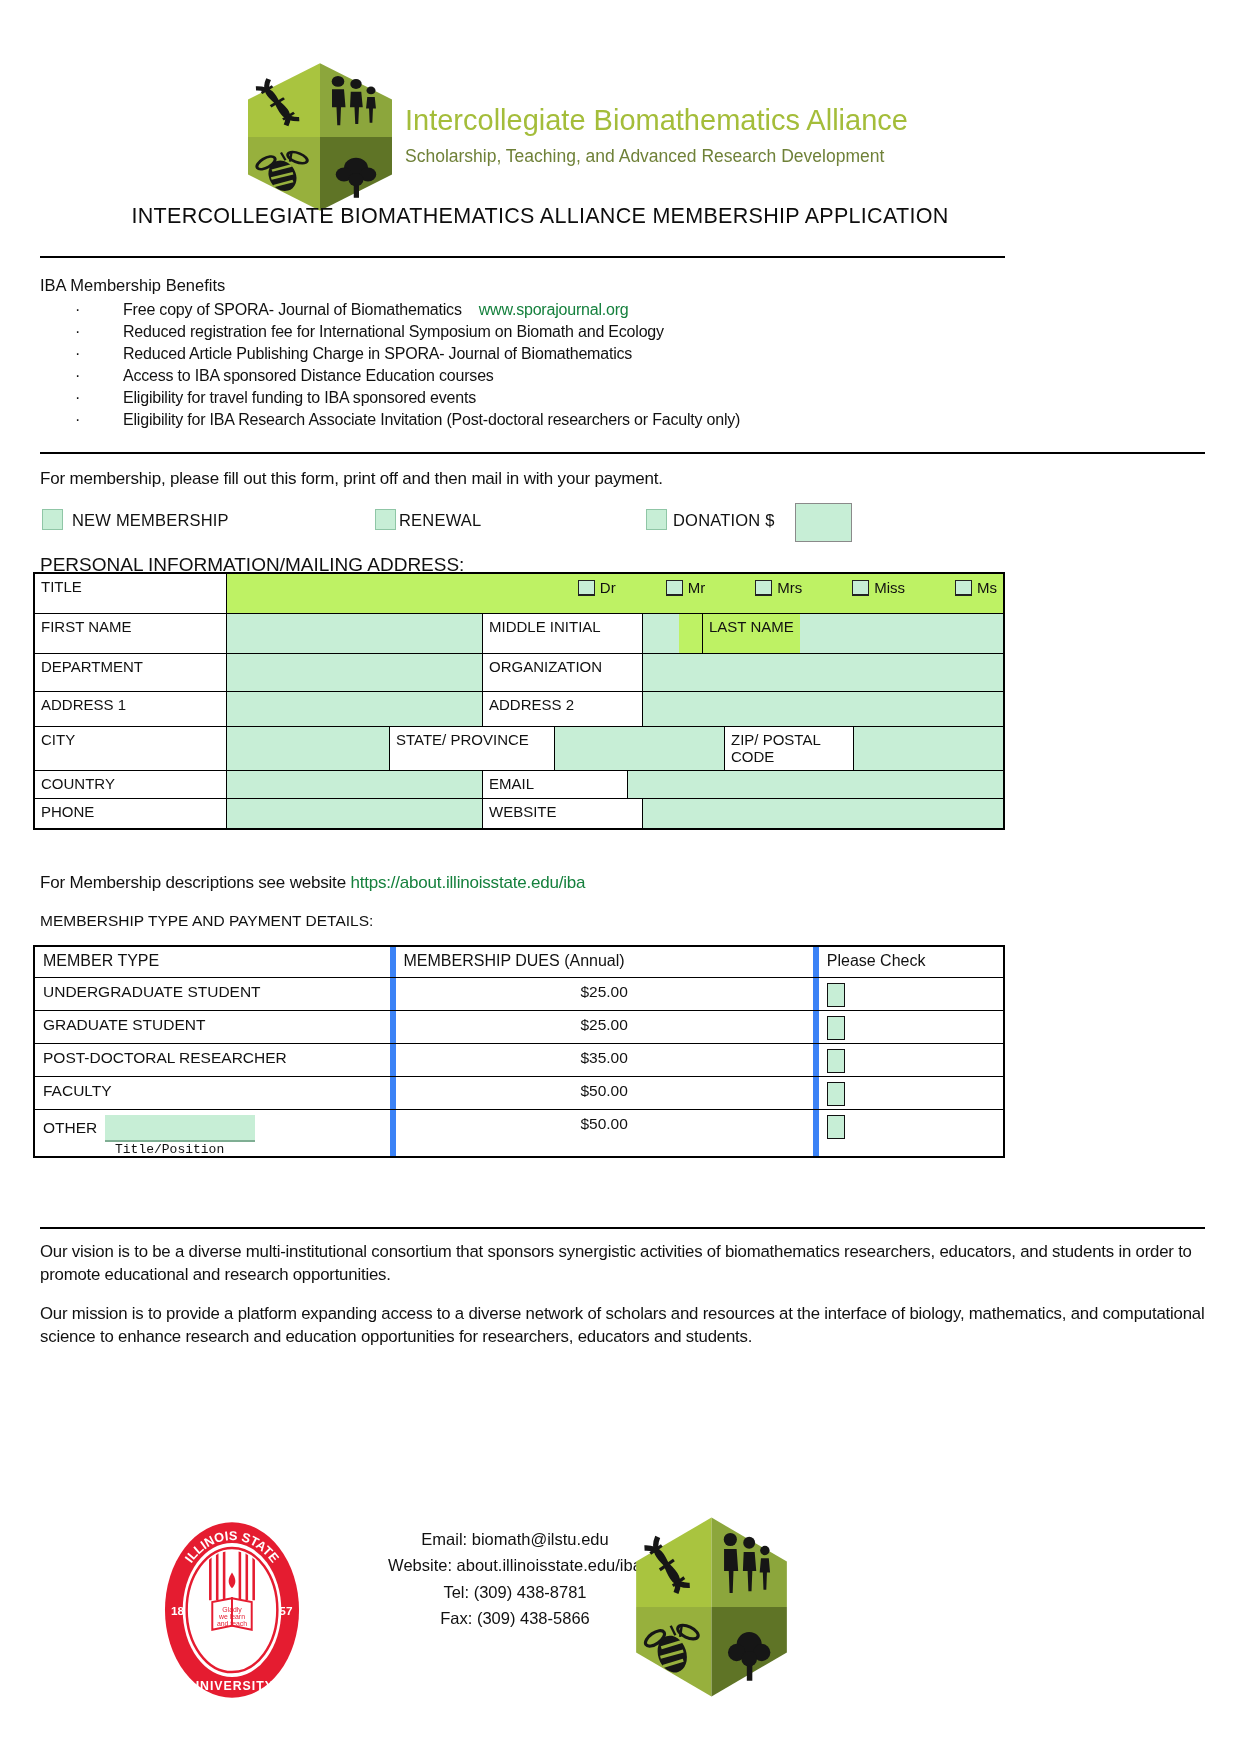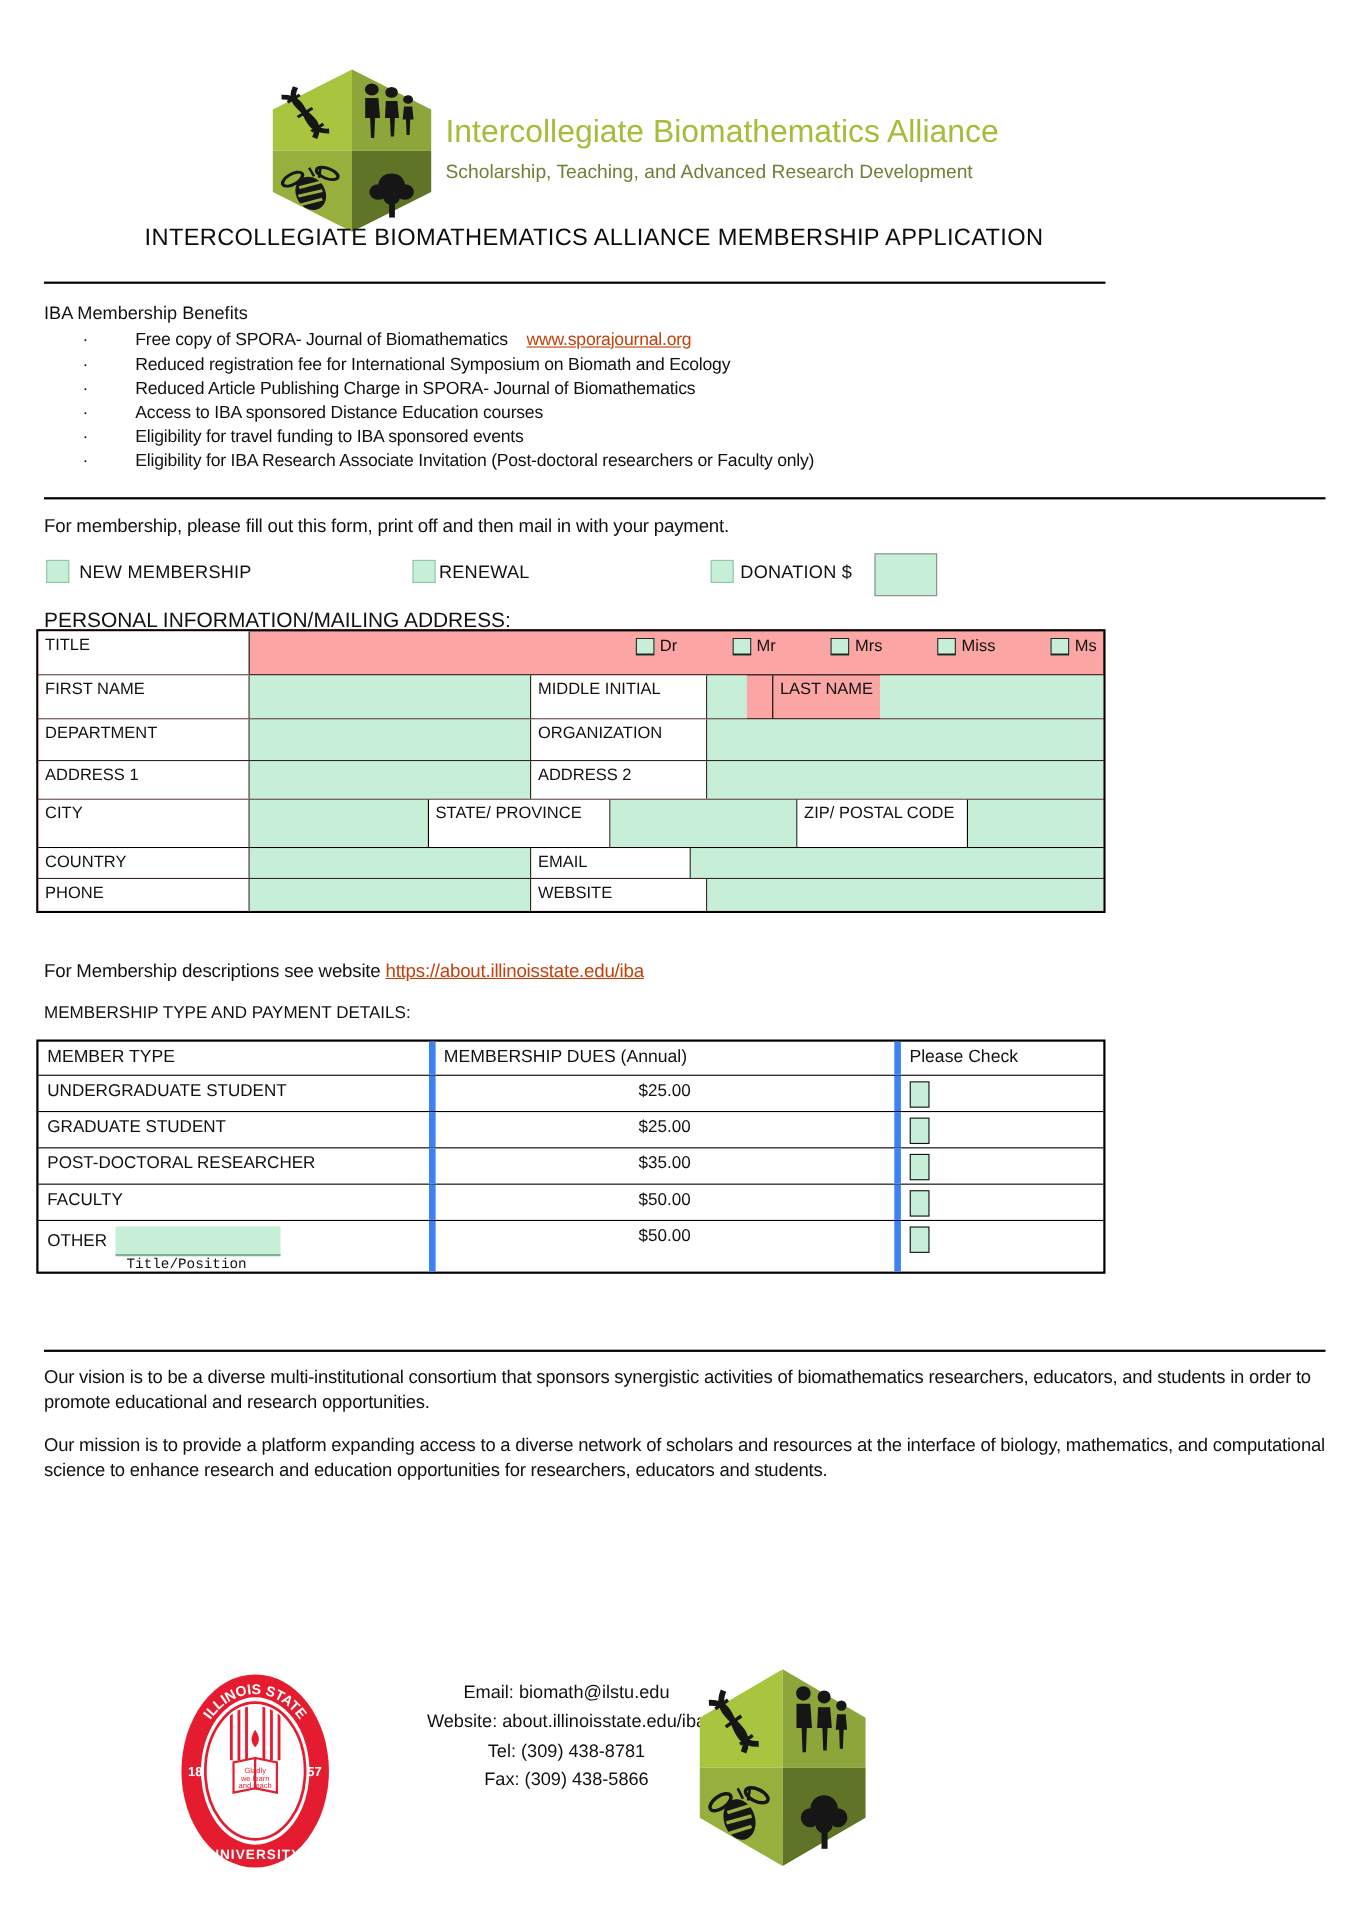--- a/index.html
+++ b/index.html
@@ -1,28 +1,28 @@
 <!DOCTYPE html>
 <html><head>
 <meta charset="utf-8">
 <style>
   html,body{margin:0;padding:0;background:#fff;}
   #page{position:relative;width:1240px;height:1753px;background:#fff;
         font-family:"Liberation Sans",sans-serif;color:#111;overflow:hidden;}
   .abs{position:absolute;}
   .hr{position:absolute;height:2px;background:#000;}
   .para{letter-spacing:-0.2px;line-height:1.34;}
-  a,.link{color:#c2410c;text-decoration:underline;cursor:pointer;}
+  a,.link{color:#15803d;cursor:pointer;}
   
   .cb-lg{width:21px;height:21px;background:#c7eed6;border:1px solid #8fc6a6;display:inline-block;box-sizing:border-box;}
   .cb-sm{width:17px;height:16px;background:#c7eed6;border:1px solid #222;border-bottom-width:2px;display:inline-block;box-sizing:border-box;}
   .cb-col{width:18px;height:24px;background:#c7eed6;border:1px solid #111;display:inline-block;box-sizing:border-box;}
   .mint{background:#c7eed6;}
   
-  .ptable{position:absolute;left:33px;top:572px;width:972px;border:2px solid #000;box-sizing:border-box;background:#fca5a5;}
+  .ptable{position:absolute;left:33px;top:572px;width:972px;border:2px solid #000;box-sizing:border-box;background:#bef264;}
   .prow{display:flex;border-bottom:1px solid #000;box-sizing:border-box;}
   .prow:last-child{border-bottom:none;}
   .pcell{border-right:1px solid #000;box-sizing:border-box;font-size:15px;padding:4px 6px;}
   .pcell.noline{border-right:none;}
   .pcell.fld{padding:0;}
   .lblw{background:#fff;}
   
   .mtable{position:absolute;left:33px;top:945px;width:972px;border:2px solid #000;box-sizing:border-box;background:#fff;}
   .mrow{display:flex;border-bottom:1px solid #000;box-sizing:border-box;}
   .mrow:last-child{border-bottom:none;}
@@ -183,21 +183,21 @@
       <div class="pcell fld mint" style="width:256px;"></div>
       <div class="pcell lblw" style="width:160px;">ADDRESS 2</div>
       <div class="pcell fld mint noline" style="flex:1;"></div>
     </div>
 
     <div class="prow" style="height:44px;">
       <div class="pcell lblw" style="width:192px;">CITY</div>
       <div class="pcell fld mint" style="width:163px;"></div>
       <div class="pcell lblw" style="width:165px;">STATE/ PROVINCE</div>
       <div class="pcell fld mint" style="width:170px;"></div>
-      <div class="pcell lblw" style="width:155px;">ZIP/ POSTAL CODE</div>
+      <div class="pcell lblw" style="width:129px;">ZIP/ POSTAL CODE</div>
       <div class="pcell fld mint noline" style="flex:1;"></div>
     </div>
 
     <div class="prow" style="height:28px;">
       <div class="pcell lblw" style="width:192px;">COUNTRY</div>
       <div class="pcell fld mint" style="width:256px;"></div>
       <div class="pcell lblw" style="width:145px;">EMAIL</div>
       <div class="pcell fld mint noline" style="flex:1;"></div>
     </div>
 

